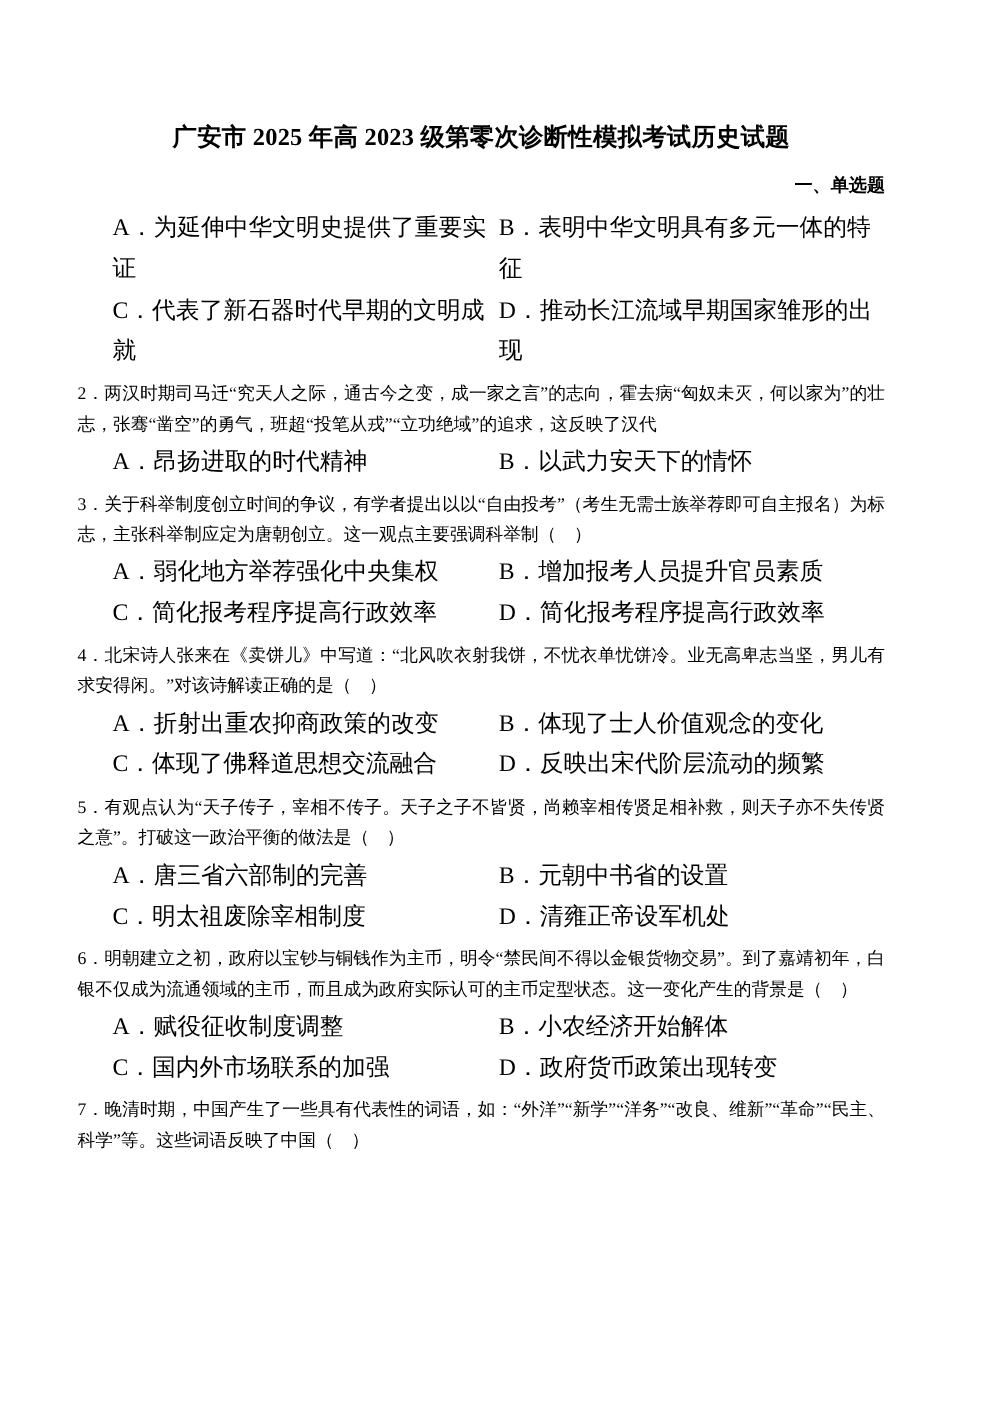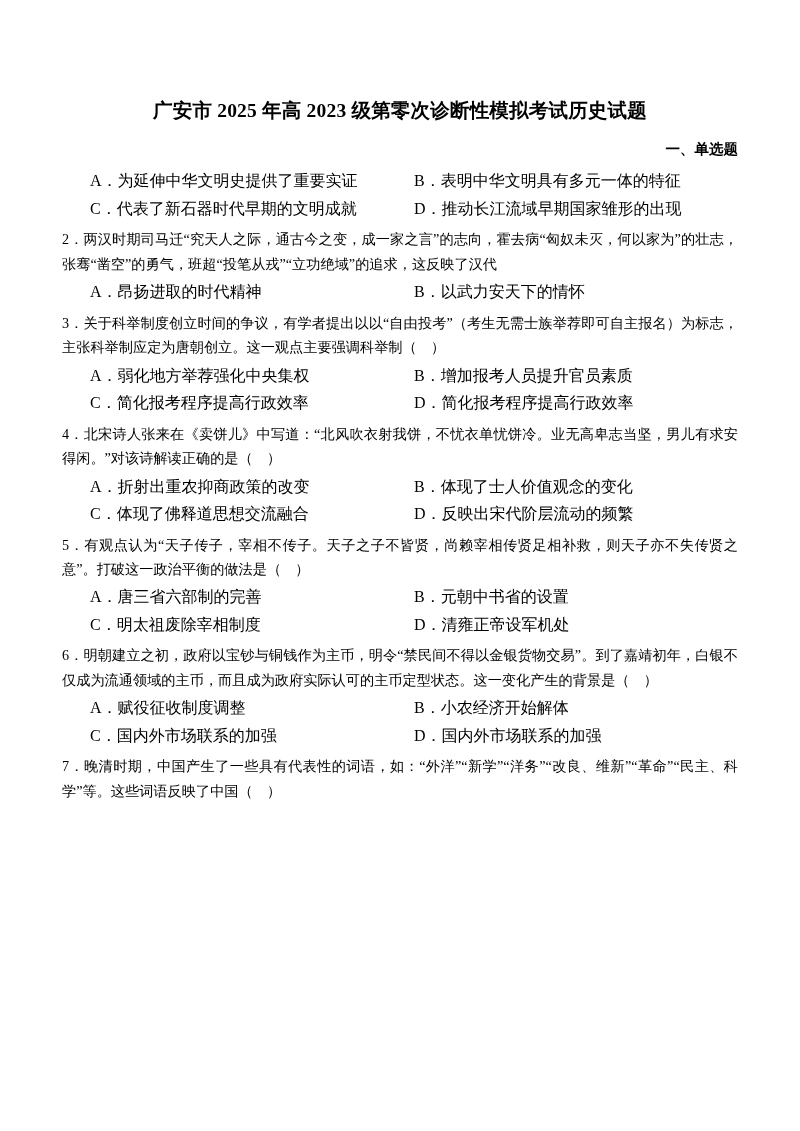--- a/index.html
+++ b/index.html
@@ -11,21 +11,21 @@
     width: 800px;
     height: 1131px;
     font-family: "Liberation Serif", "DejaVu Serif", serif;
     color: #000000;
   }
   .page {
     position: relative;
     width: 800px;
     height: 915px;
     box-sizing: border-box;
-    padding: 96px 62px 40px 62px;
+    padding: 96px 92px 40px 62px;
   }
   .doc-title {
     text-align: center;
     font-size: 19.5px;
     font-weight: bold;
     letter-spacing: 0.2px;
     margin: 0 0 13px 0;
     line-height: 1.5;
   }
   .section-heading {
@@ -46,21 +46,21 @@
     margin: 0 0 2px 0;
   }
   .q-num {
     white-space: nowrap;
   }
   .options {
     margin: 0 0 0 0;
   }
   .opt-row {
     display: flex;
-    font-size: 16px;
+    font-size: 19px;
     line-height: 1.72;
     padding-left: 28px;
     box-sizing: border-box;
   }
   .opt-cell {
     flex: 0 0 50%;
     box-sizing: border-box;
     padding-right: 8px;
   }
 </style>
@@ -140,21 +140,21 @@
 
   <div class="question">
     <p class="q-stem"><span class="q-num">6．</span><span>明朝建立之初，政府以宝钞与铜钱作为主币，明令“禁民间不得以金银货物交易”。到了嘉靖初年，白银不仅成为流通领域的主币，而且成为政府实际认可的主币定型状态。这一变化产生的背景是（　）</span></p>
     <div class="options">
       <div class="opt-row">
         <div class="opt-cell">A．赋役征收制度调整</div>
         <div class="opt-cell">B．小农经济开始解体</div>
       </div>
       <div class="opt-row">
         <div class="opt-cell">C．国内外市场联系的加强</div>
-        <div class="opt-cell">D．国内外市场联系的加强</div>
+        <div class="opt-cell">D．政府货币政策出现转变</div>
       </div>
     </div>
   </div>
 
   <div class="question">
     <p class="q-stem"><span class="q-num">7．</span><span>晚清时期，中国产生了一些具有代表性的词语，如：“外洋”“新学”“洋务”“改良、维新”“革命”“民主、科学”等。这些词语反映了中国（　）</span></p>
   </div>
 
 </div>
 

